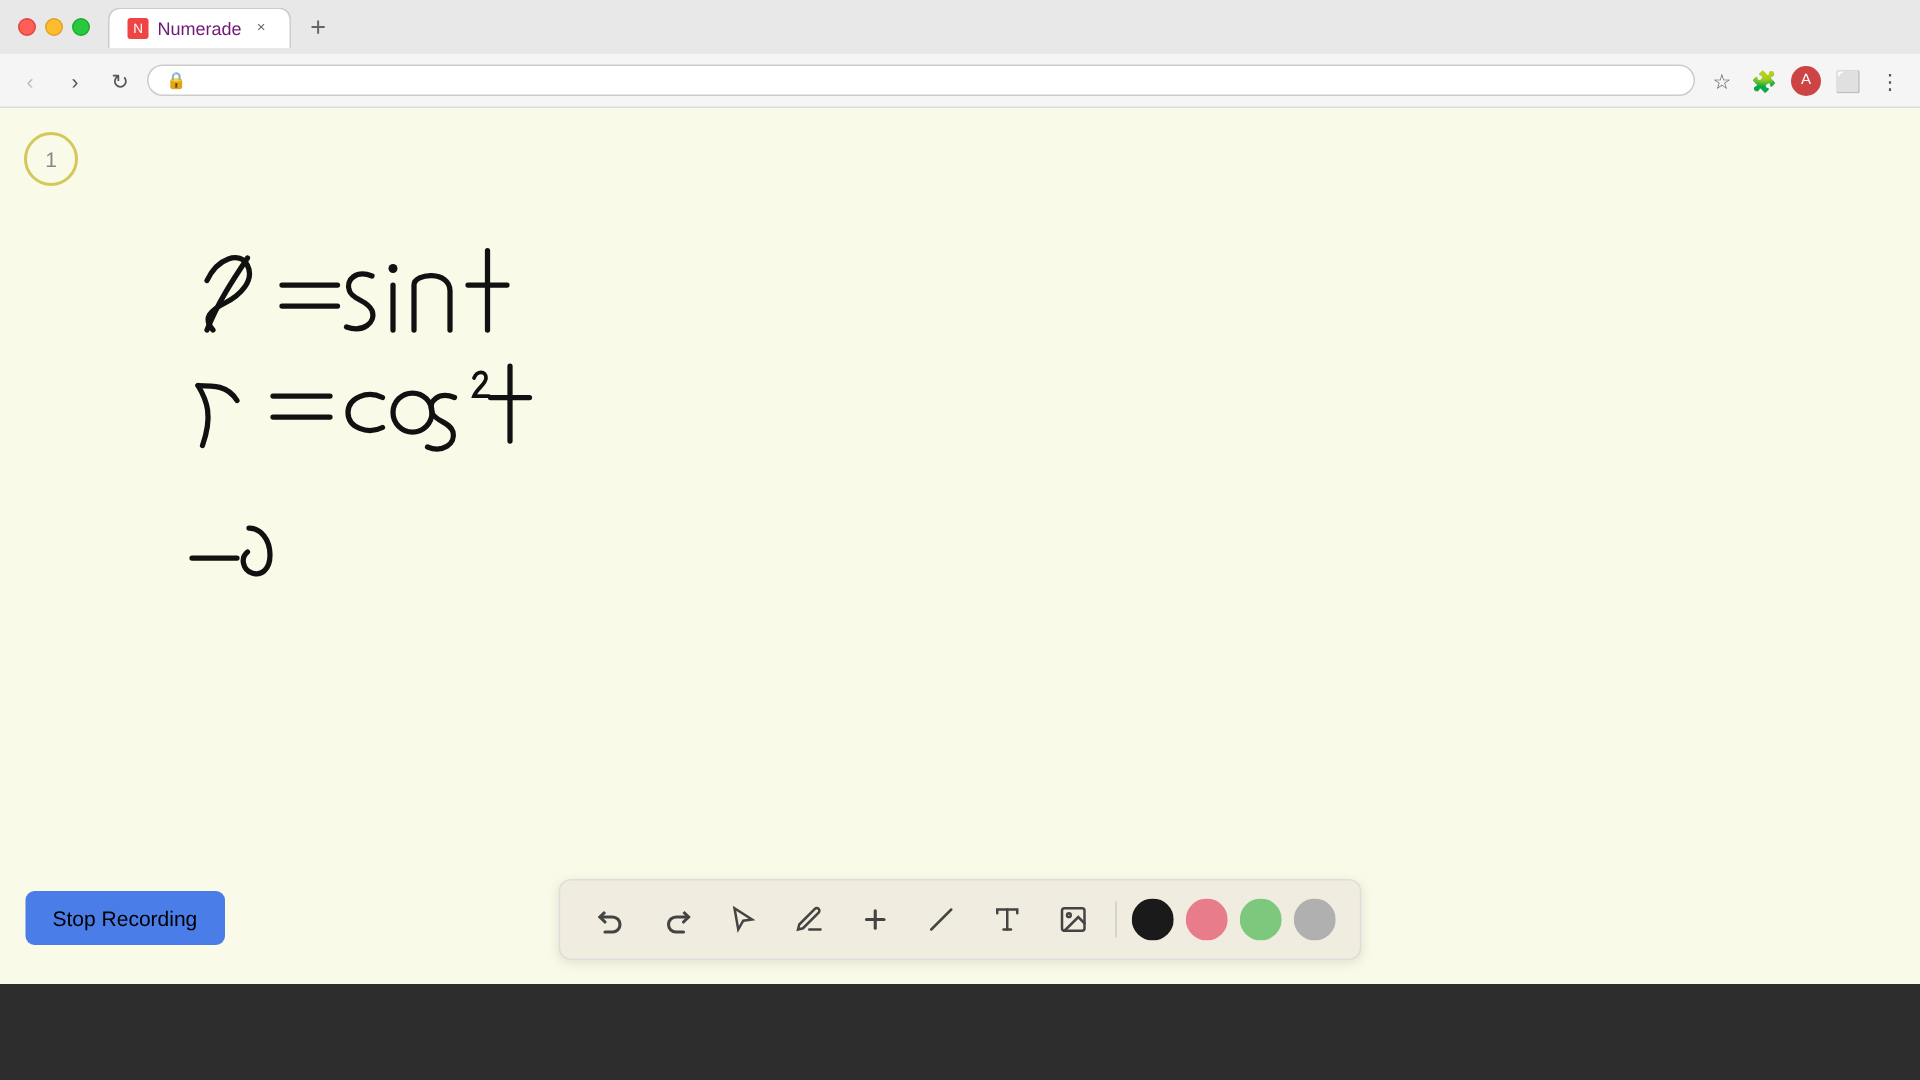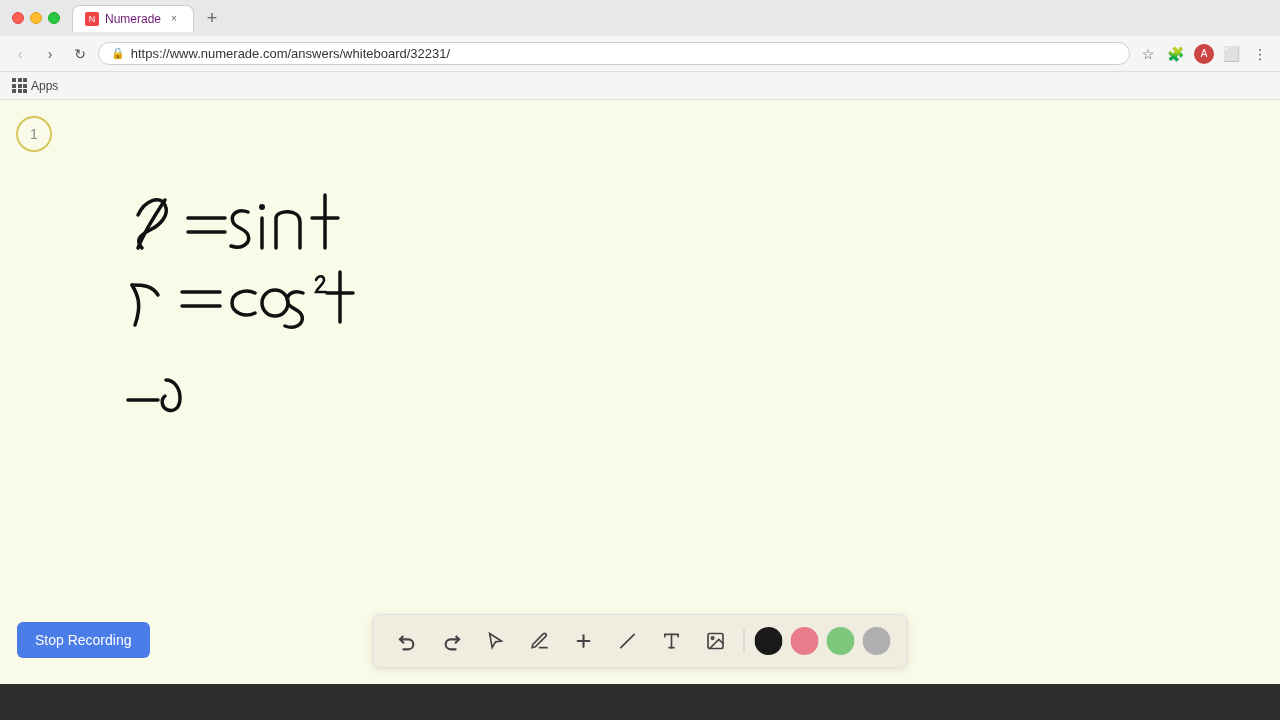--- a/index.html
+++ b/index.html
@@ -256,21 +256,21 @@
       cursor: pointer;
       border: 2px solid transparent;
     }
 
     
     .stop-recording-btn {
       position: absolute;
       bottom: 26px;
       left: 17px;
       background: #4a7de8;
-      color: #ffffff;
+      color: #000000;
       border: none;
       border-radius: 6px;
       padding: 10px 18px;
       font-size: 14px;
       font-weight: 500;
       cursor: pointer;
       white-space: nowrap;
     }
 
     .toolbar-divider {
@@ -301,50 +301,33 @@
     <div class="new-tab">+</div>
   </div>
 
   <div class="nav-bar">
     <div class="nav-btn disabled">‹</div>
     <div class="nav-btn">›</div>
     <div class="nav-btn">↻</div>
 
     <div class="address-bar">
       <span class="lock-icon">🔒</span>
-      <span class="address-text">https://www.numerade.com/answers/whiteboard/32231/</span>
     </div>
 
     <div class="nav-actions">
       <div class="nav-btn">☆</div>
       <div class="nav-btn">🧩</div>
       <div class="nav-btn">
         <div style="width:20px;height:20px;border-radius:50%;background:#c44;display:flex;align-items:center;justify-content:center;font-size:10px;color:white;">A</div>
       </div>
       <div class="nav-btn">⬜</div>
       <div class="nav-btn">⋮</div>
     </div>
   </div>
 
-  <div class="bookmarks-bar">
-    <div class="apps-item">
-      <div class="apps-icon">
-        <div class="apps-dot"></div>
-          <div class="apps-dot"></div>
-          <div class="apps-dot"></div>
-        <div class="apps-dot"></div>
-          <div class="apps-dot"></div>
-          <div class="apps-dot"></div>
-        <div class="apps-dot"></div>
-          <div class="apps-dot"></div>
-          <div class="apps-dot"></div>
-      </div>
-      <span>Apps</span>
-    </div>
-  </div>
 </div>
 
 <div class="page-content">
 
   <div class="slide-indicator">
     <span>1</span>
   </div>
 
   <div class="whiteboard-canvas">
     <svg class="handwritten-svg" viewBox="0 0 400 360" xmlns="http://www.w3.org/2000/svg">

